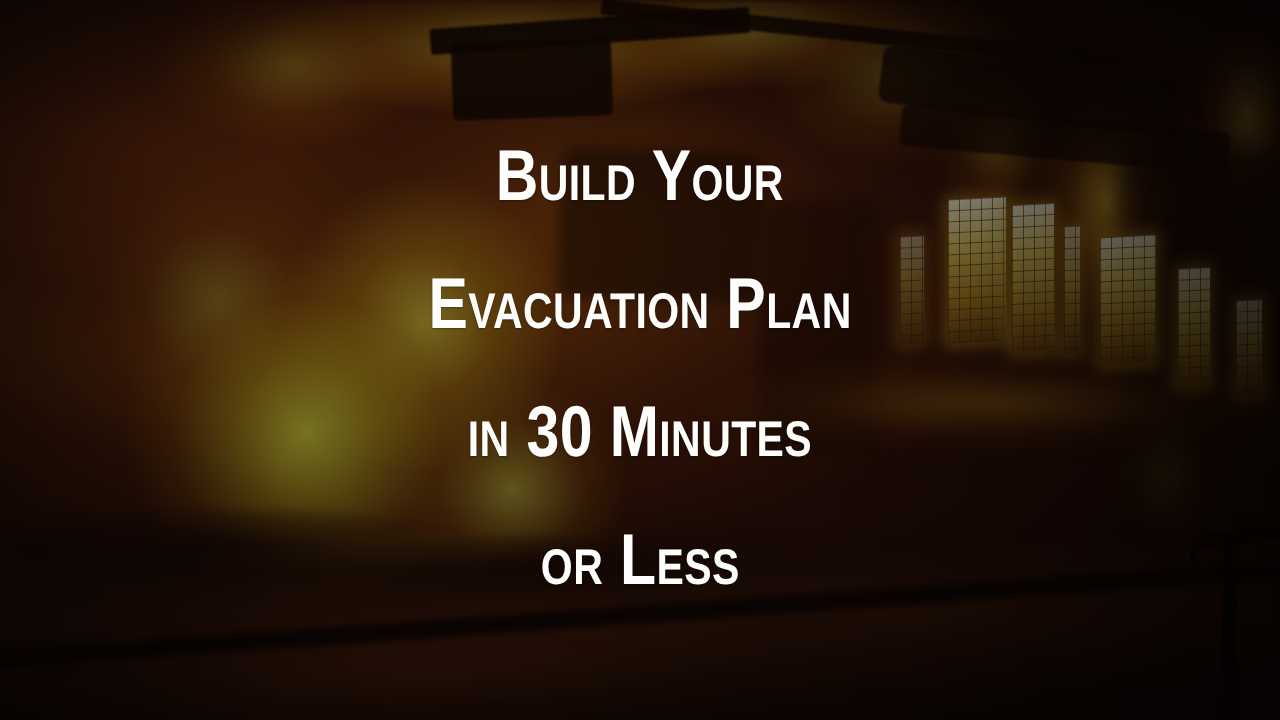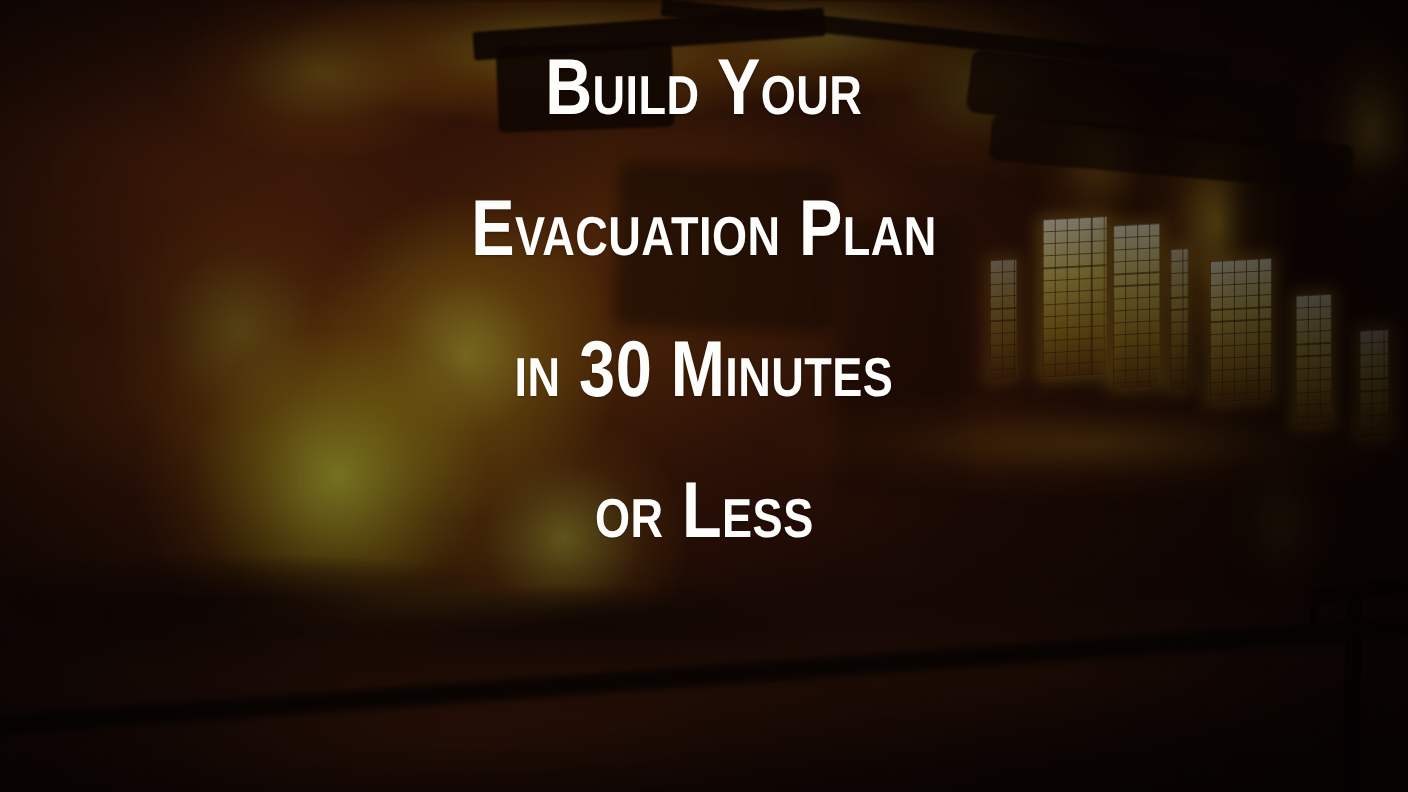--- a/index.html
+++ b/index.html
@@ -213,20 +213,21 @@
     opacity: .55;
   }
 
   
   .headline {
     position: absolute;
     inset: 0;
     display: flex;
     flex-direction: column;
     align-items: center;
+    justify-content: center;
     text-align: center;
     padding-top: 16px;
     box-sizing: border-box;
   }
   .hl-line {
     color: #fdfdfb;
     font-family: "Liberation Sans Narrow", "Liberation Sans", sans-serif;
     font-weight: 700;
     font-size: 72px;
     line-height: 128px;

